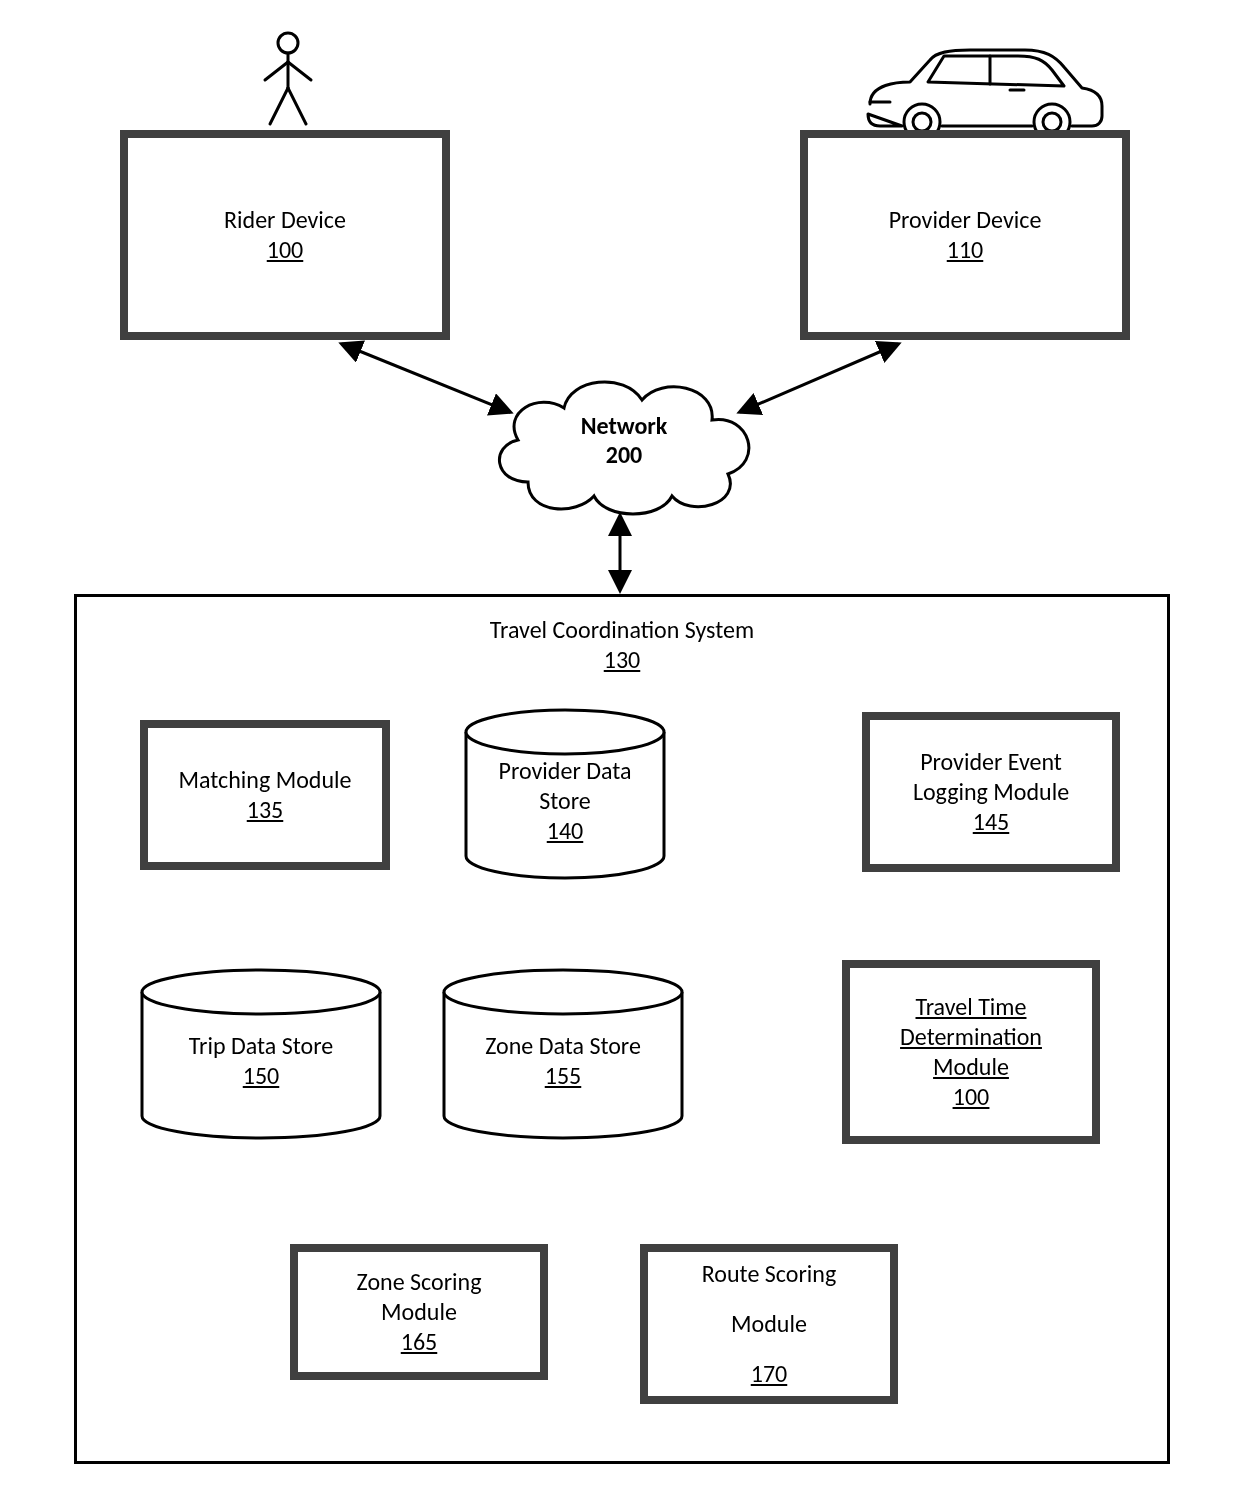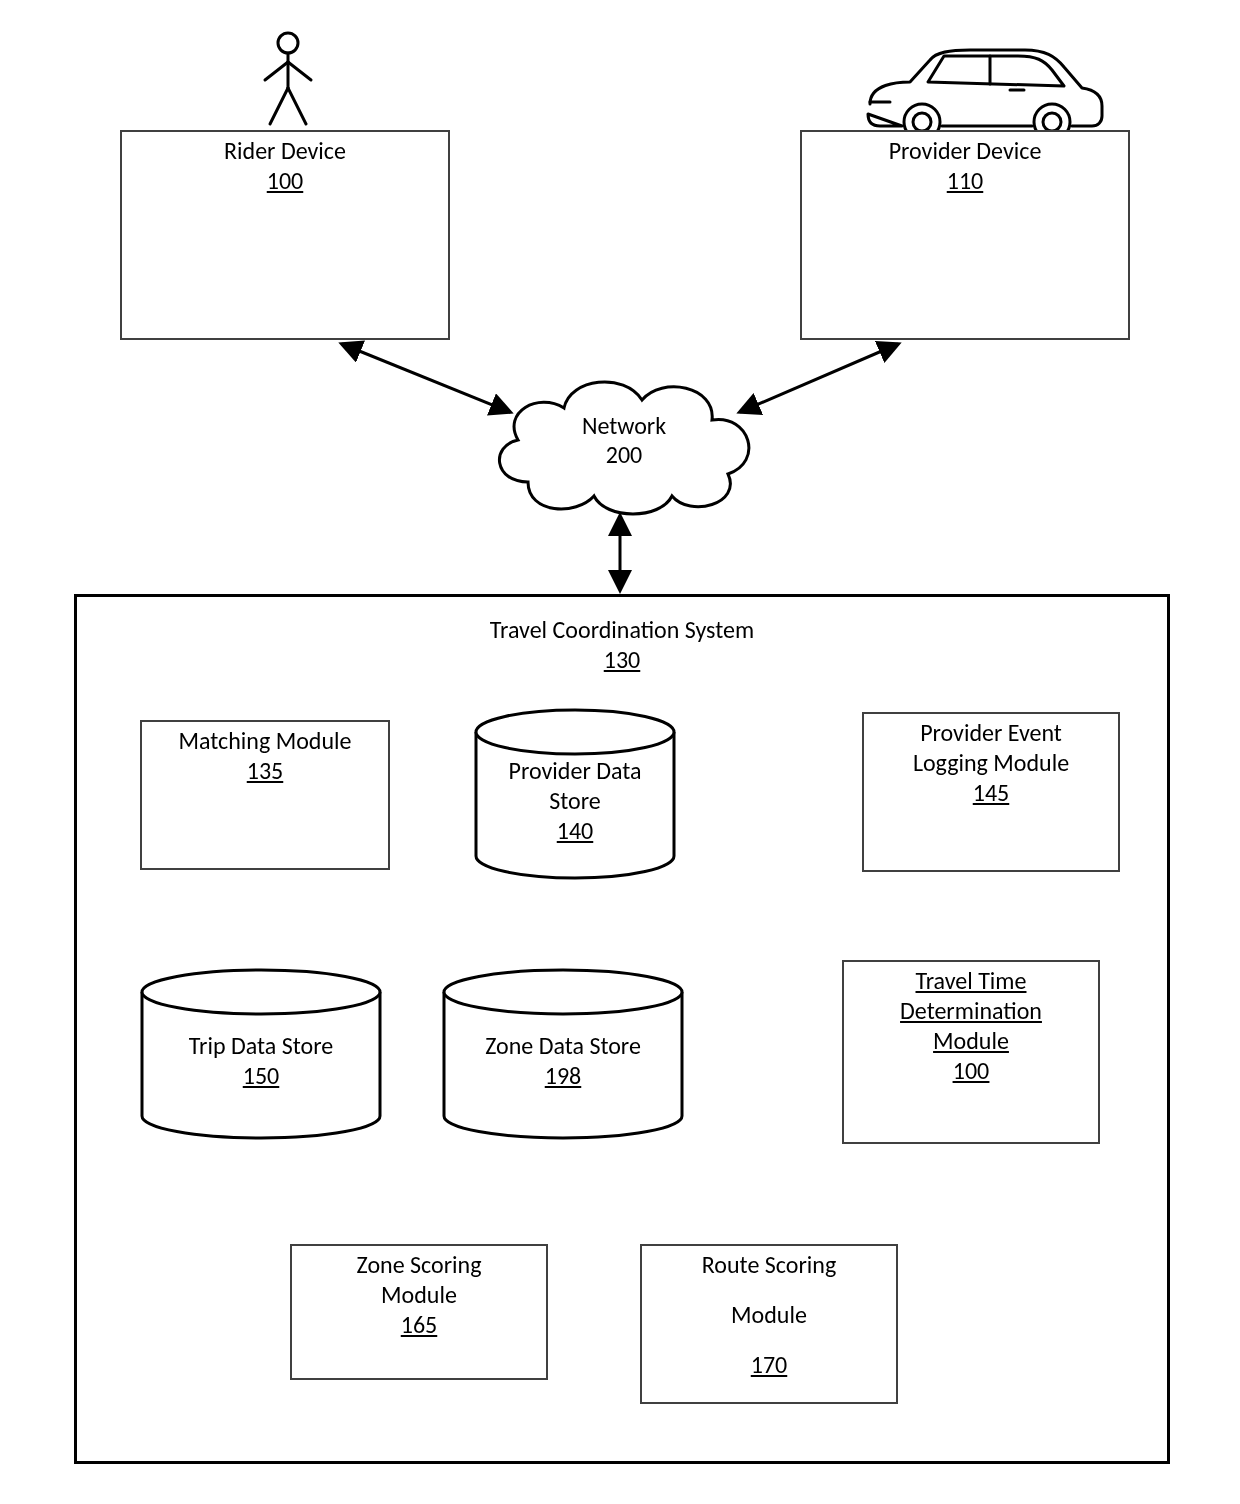--- a/index.html
+++ b/index.html
@@ -8,26 +8,26 @@
     width: 1240px;
     height: 1504px;
     font-family: Calibri, Arial, sans-serif;
     font-size: 24px;
     background: #fff;
     position: relative;
   }
   .canvas { position: relative; width: 1240px; height: 1504px; }
   .box {
     position: absolute;
-    border: 2px solid #404040;
+    border: 8px solid #404040;
     background: #fff;
     display: flex;
     flex-direction: column;
     align-items: center;
-    justify-content: flex-start;
+    justify-content: center;
     text-align: center;
     line-height: 1.25;
     padding: 4px 12px;
   }
   .ref { text-decoration: underline; }
   .big-box {
     position: absolute;
     border: 3px solid #000;
   }
   .big-title {
@@ -50,20 +50,21 @@
   .cyl svg { position: absolute; top: 0; left: 0; }
   .cyl .cyltxt { position: relative; z-index: 2; margin-top: 14px;}
   
   .cloud { position: absolute; }
   .cloud .ctxt {
     position: absolute;
     top: 50%; left: 50%;
     transform: translate(-50%, -52%);
     text-align: center;
     line-height: 1.2;
+    font-weight: bold;
   }
   
   svg.arrows {
     position: absolute;
     top: 0; left: 0;
     width: 1240px; height: 1504px;
     pointer-events: none;
   }
   
   .icon { position: absolute; }
@@ -135,21 +136,21 @@
       <div>Travel Coordination System</div>
       <div class="ref">130</div>
     </div>
   </div>
 
   <div class="box" style="left:140px; top:720px; width:250px; height:150px;">
     <div>Matching Module</div>
     <div class="ref">135</div>
   </div>
 
-  <div class="cyl" style="left:470px; top:708px; width:210px; height:172px;">
+  <div class="cyl" style="left:460px; top:708px; width:210px; height:172px;">
     <svg width="210" height="172" viewBox="0 0 210 172">
       <g fill="#fff" stroke="#000" stroke-width="3">
         <path d="M 6 24 L 6 148 A 99 22 0 0 0 204 148 L 204 24"></path>
         <ellipse cx="105" cy="24" rx="99" ry="22"></ellipse>
       </g>
     </svg>
     <div class="cyltxt">
       <div>Provider Data</div>
       <div>Store</div>
       <div class="ref">140</div>
@@ -177,21 +178,21 @@
 
   <div class="cyl" style="left:438px; top:968px; width:250px; height:172px;">
     <svg width="250" height="172" viewBox="0 0 250 172">
       <g fill="#fff" stroke="#000" stroke-width="3">
         <path d="M 6 24 L 6 148 A 119 22 0 0 0 244 148 L 244 24"></path>
         <ellipse cx="125" cy="24" rx="119" ry="22"></ellipse>
       </g>
     </svg>
     <div class="cyltxt">
       <div>Zone Data Store</div>
-      <div class="ref">198</div>
+      <div class="ref">155</div>
     </div>
   </div>
 
   <div class="box" style="left:842px; top:960px; width:258px; height:184px;text-decoration:underline;">
     <div>Travel Time</div>
     <div>Determination</div>
     <div>Module</div>
     <div class="ref">100</div>
   </div>
 

